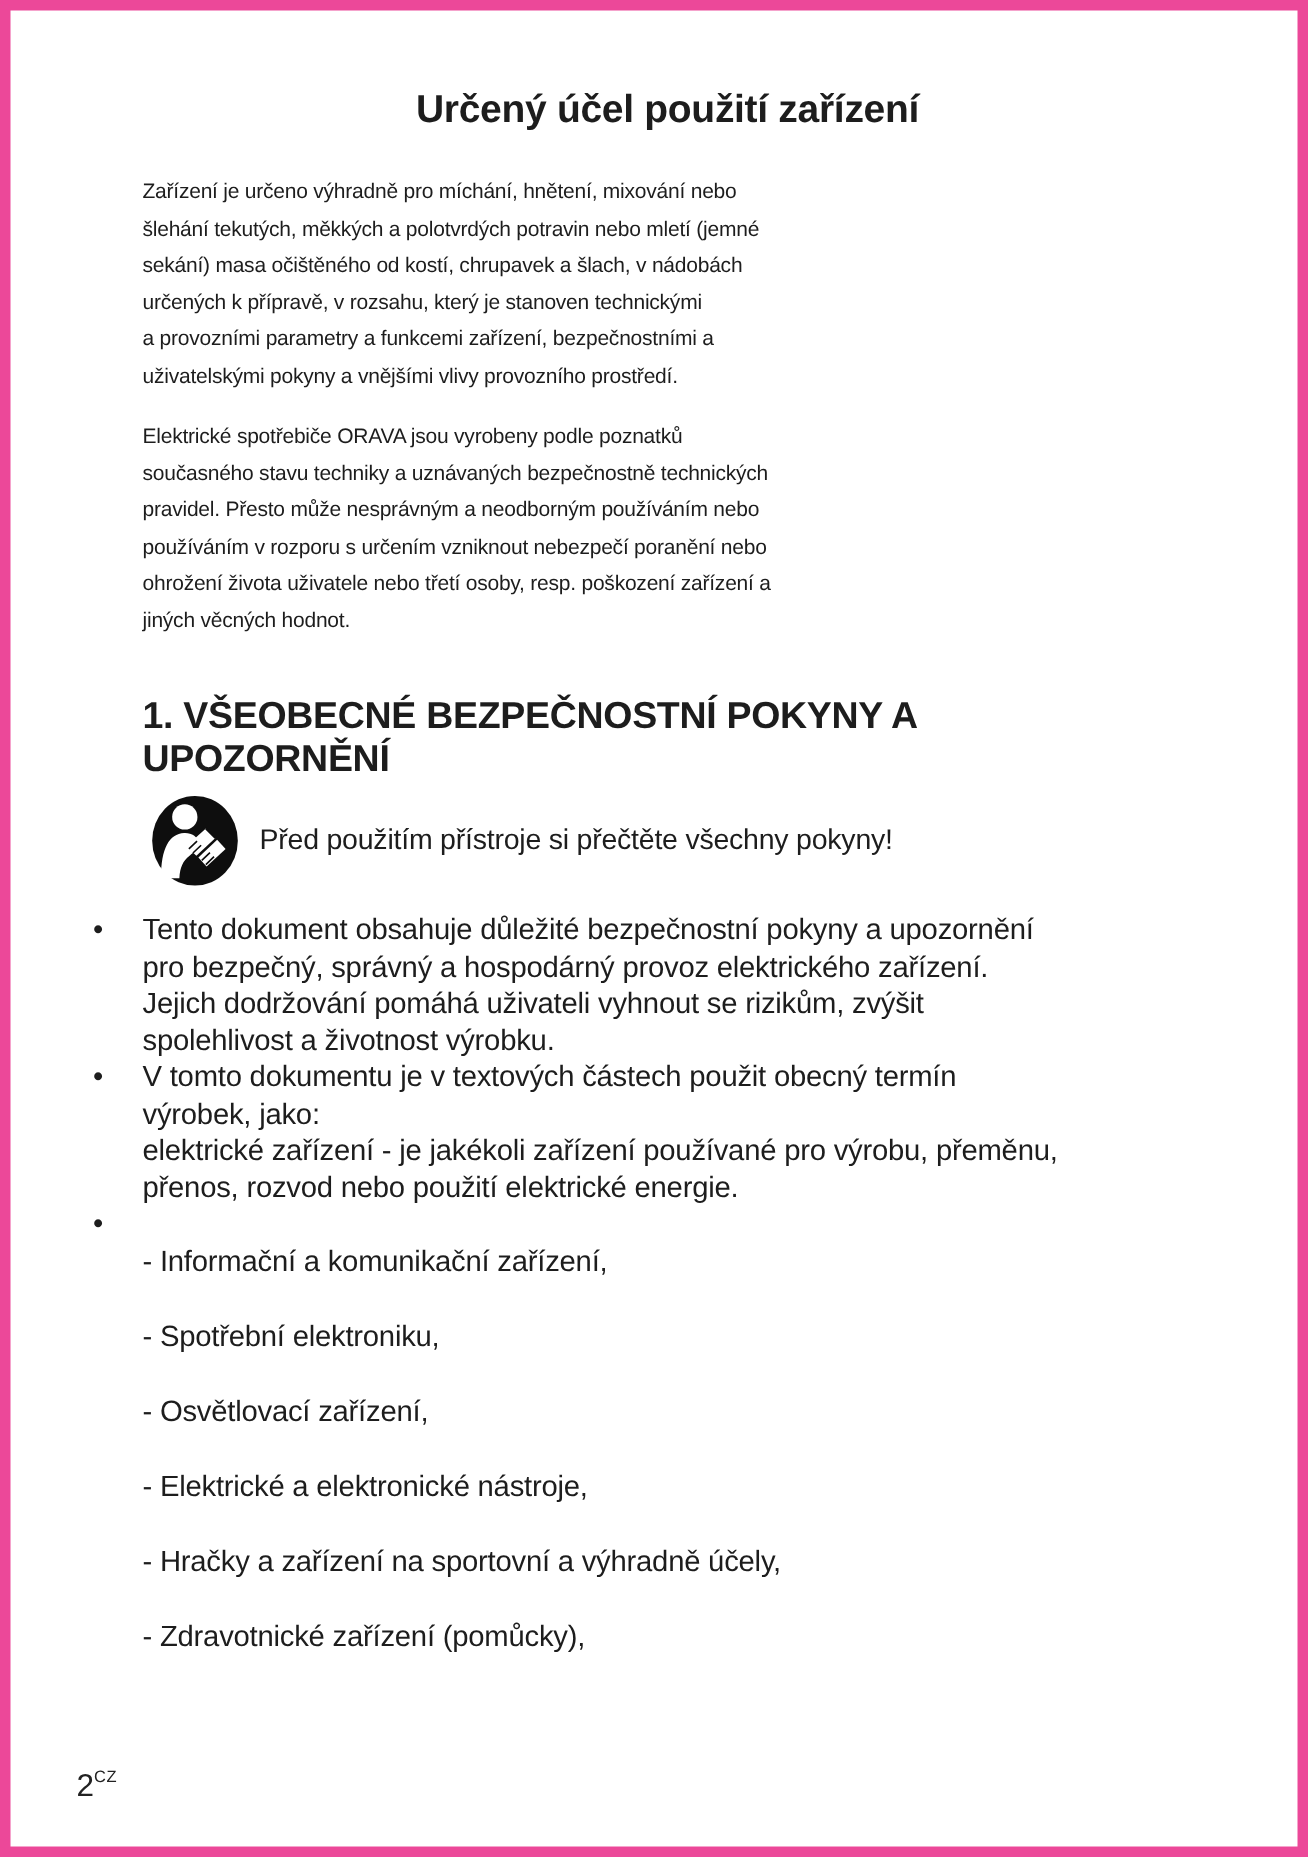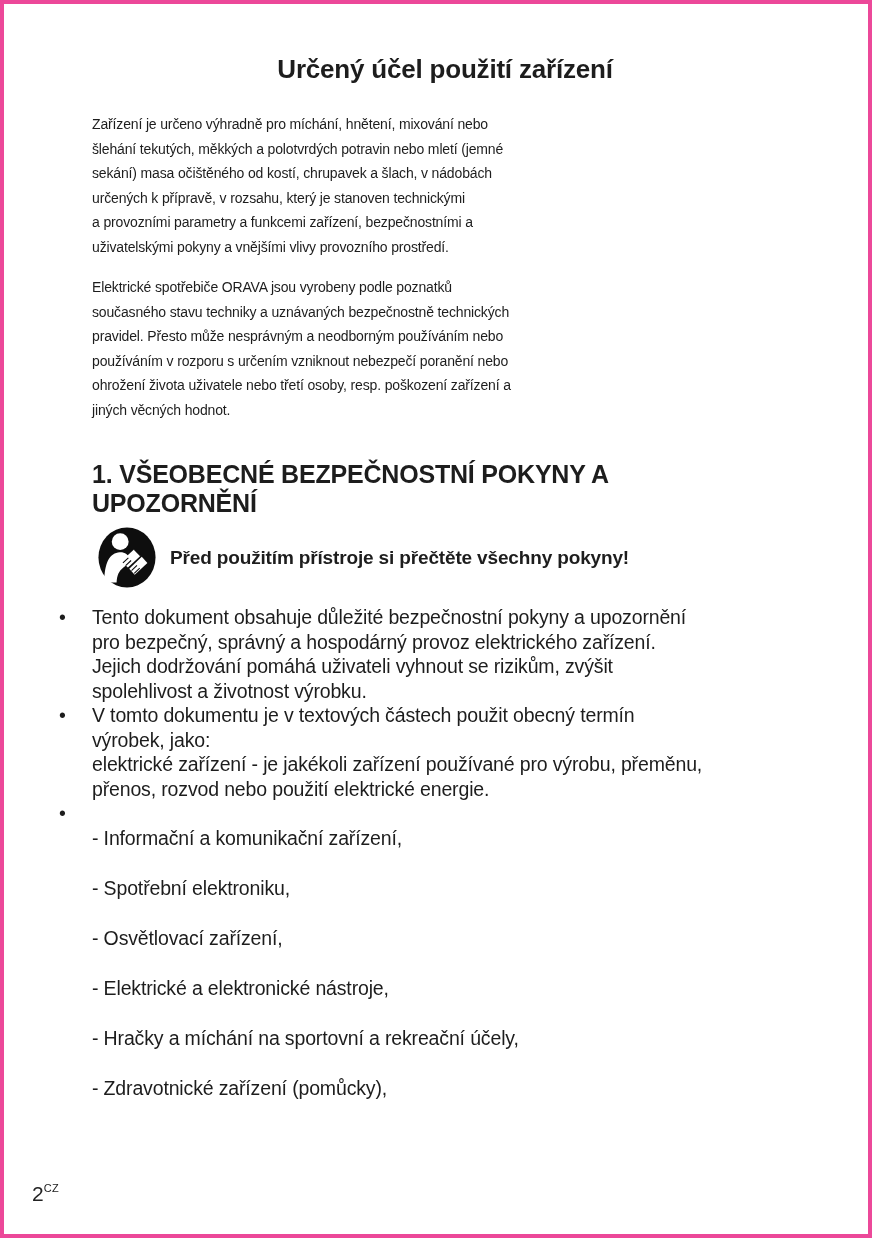--- a/index.html
+++ b/index.html
@@ -6,21 +6,21 @@
   body{
     width:874px;height:1240px;
     background:#ffffff;
     font-family:"Liberation Sans","DejaVu Sans",sans-serif;
     color:#1d1d1d;
     position:relative;
     overflow:hidden;
   }
   .page{
     width:872px;height:1238px;
-    border:4px solid #ec4899;
+    border:7px solid #ec4899;
     box-sizing:border-box;
     position:relative;
   }
   .content{
     padding:0 70px 0 88px;
   }
   .doc-title{
     margin:0;
     padding-top:50px;
     text-align:center;
@@ -53,21 +53,21 @@
     align-items:center;
     gap:14px;
   }
   .notice-icon{
     flex:none;
     width:58px;height:61px;
     display:inline-block;
   }
   .notice-text{
     font-size:19px;
-    font-weight:bold;
+    font-weight:normal;
     letter-spacing:-0.15px;
   }
   .bullets{
     margin-top:17px;
   }
   .bullet{
     display:flex;
     margin-left:-33px;
   }
   .bullet-marker{
@@ -83,21 +83,21 @@
     letter-spacing:-0.15px;
     white-space:pre-line;
   }
   .dash-item{
     font-size:19.5px;
     line-height:25.5px;
     letter-spacing:-0.15px;
   }
   .footer{
     position:absolute;
-    left:28px;
+    left:44px;
     bottom:28px;
     font-size:21px;
     color:#222;
   }
   .footer .lang{
     font-size:11px;
     vertical-align:9px;
     letter-spacing:0.3px;
   }
 </style>
@@ -160,21 +160,21 @@
 přenos, rozvod nebo použití elektrické energie.</span>
       </div>
 
       <div class="bullet">
         <span class="bullet-marker">•</span>
         <div class="bullet-text">
           <div class="dash-item">- Informační a komunikační zařízení,</div>
           <div class="dash-item">- Spotřební elektroniku,</div>
           <div class="dash-item">- Osvětlovací zařízení,</div>
           <div class="dash-item">- Elektrické a elektronické nástroje,</div>
-          <div class="dash-item">- Hračky a míchání na sportovní a rekreační účely,</div>
+          <div class="dash-item">- Hračky a zařízení na sportovní a výhradně účely,</div>
           <div class="dash-item">- Zdravotnické zařízení (pomůcky),</div>
           
           
         </div>
       </div>
 
     </div>
   </div>
 
   <div class="footer">

